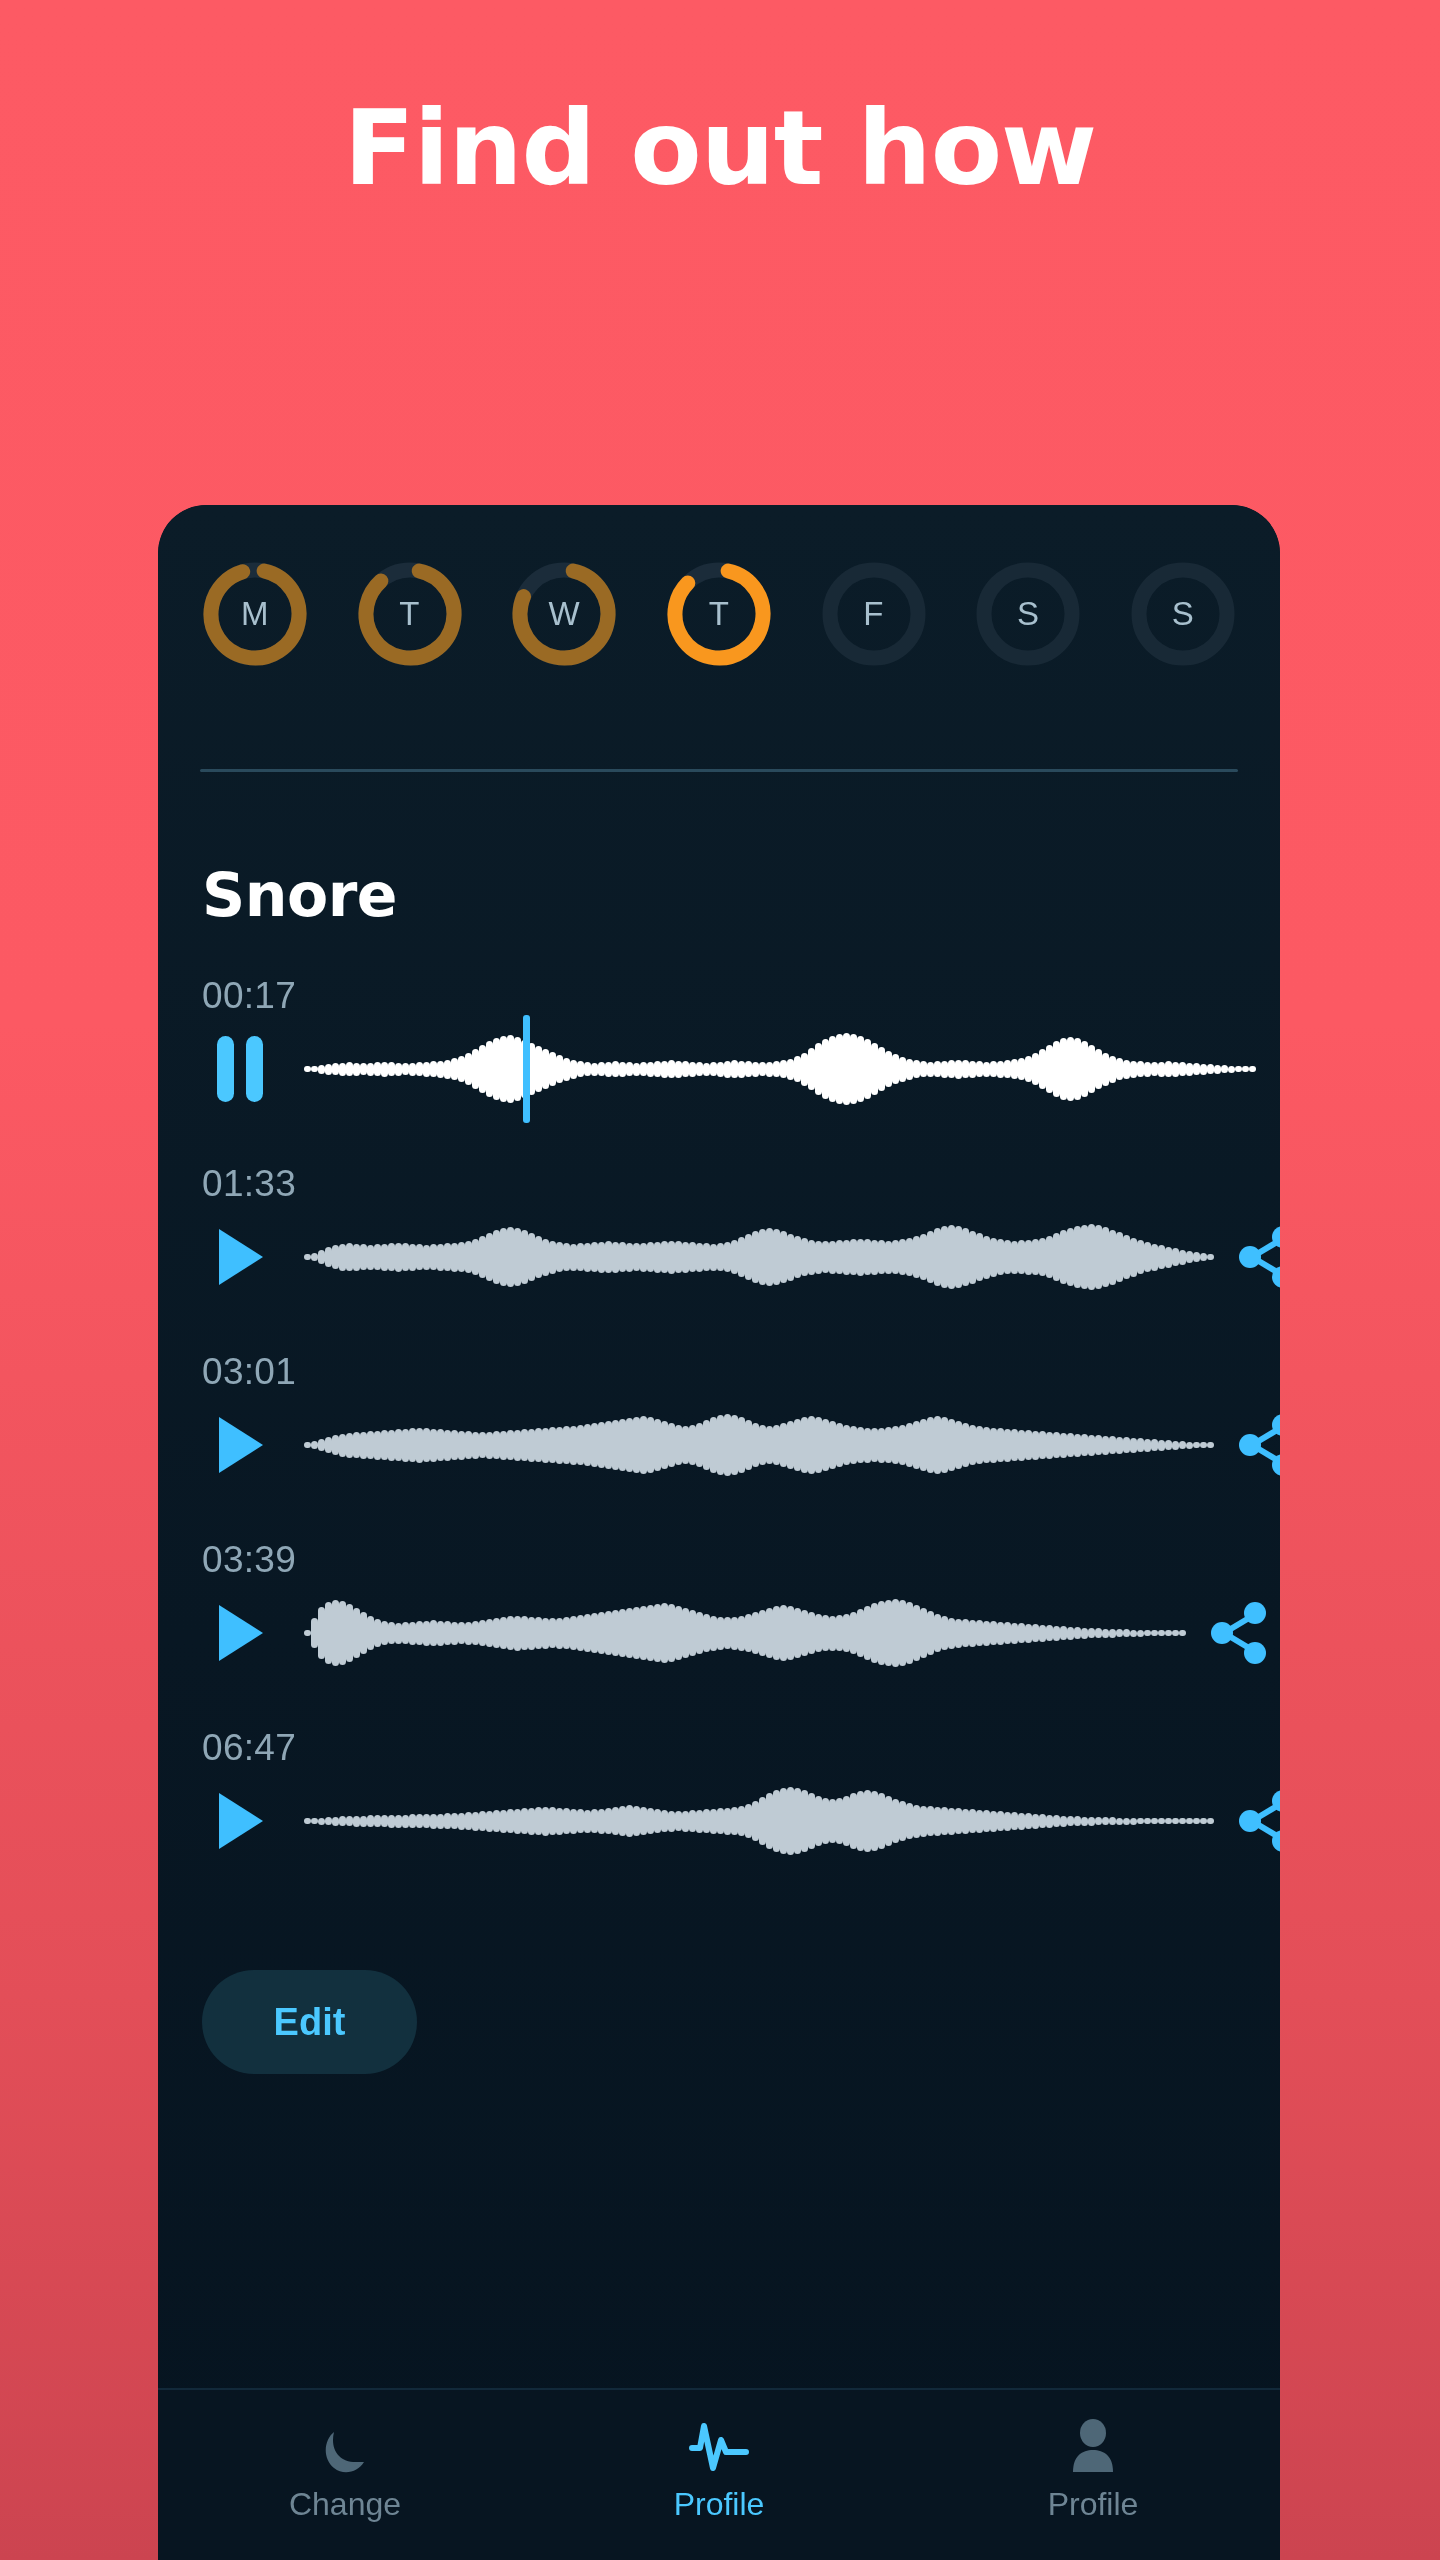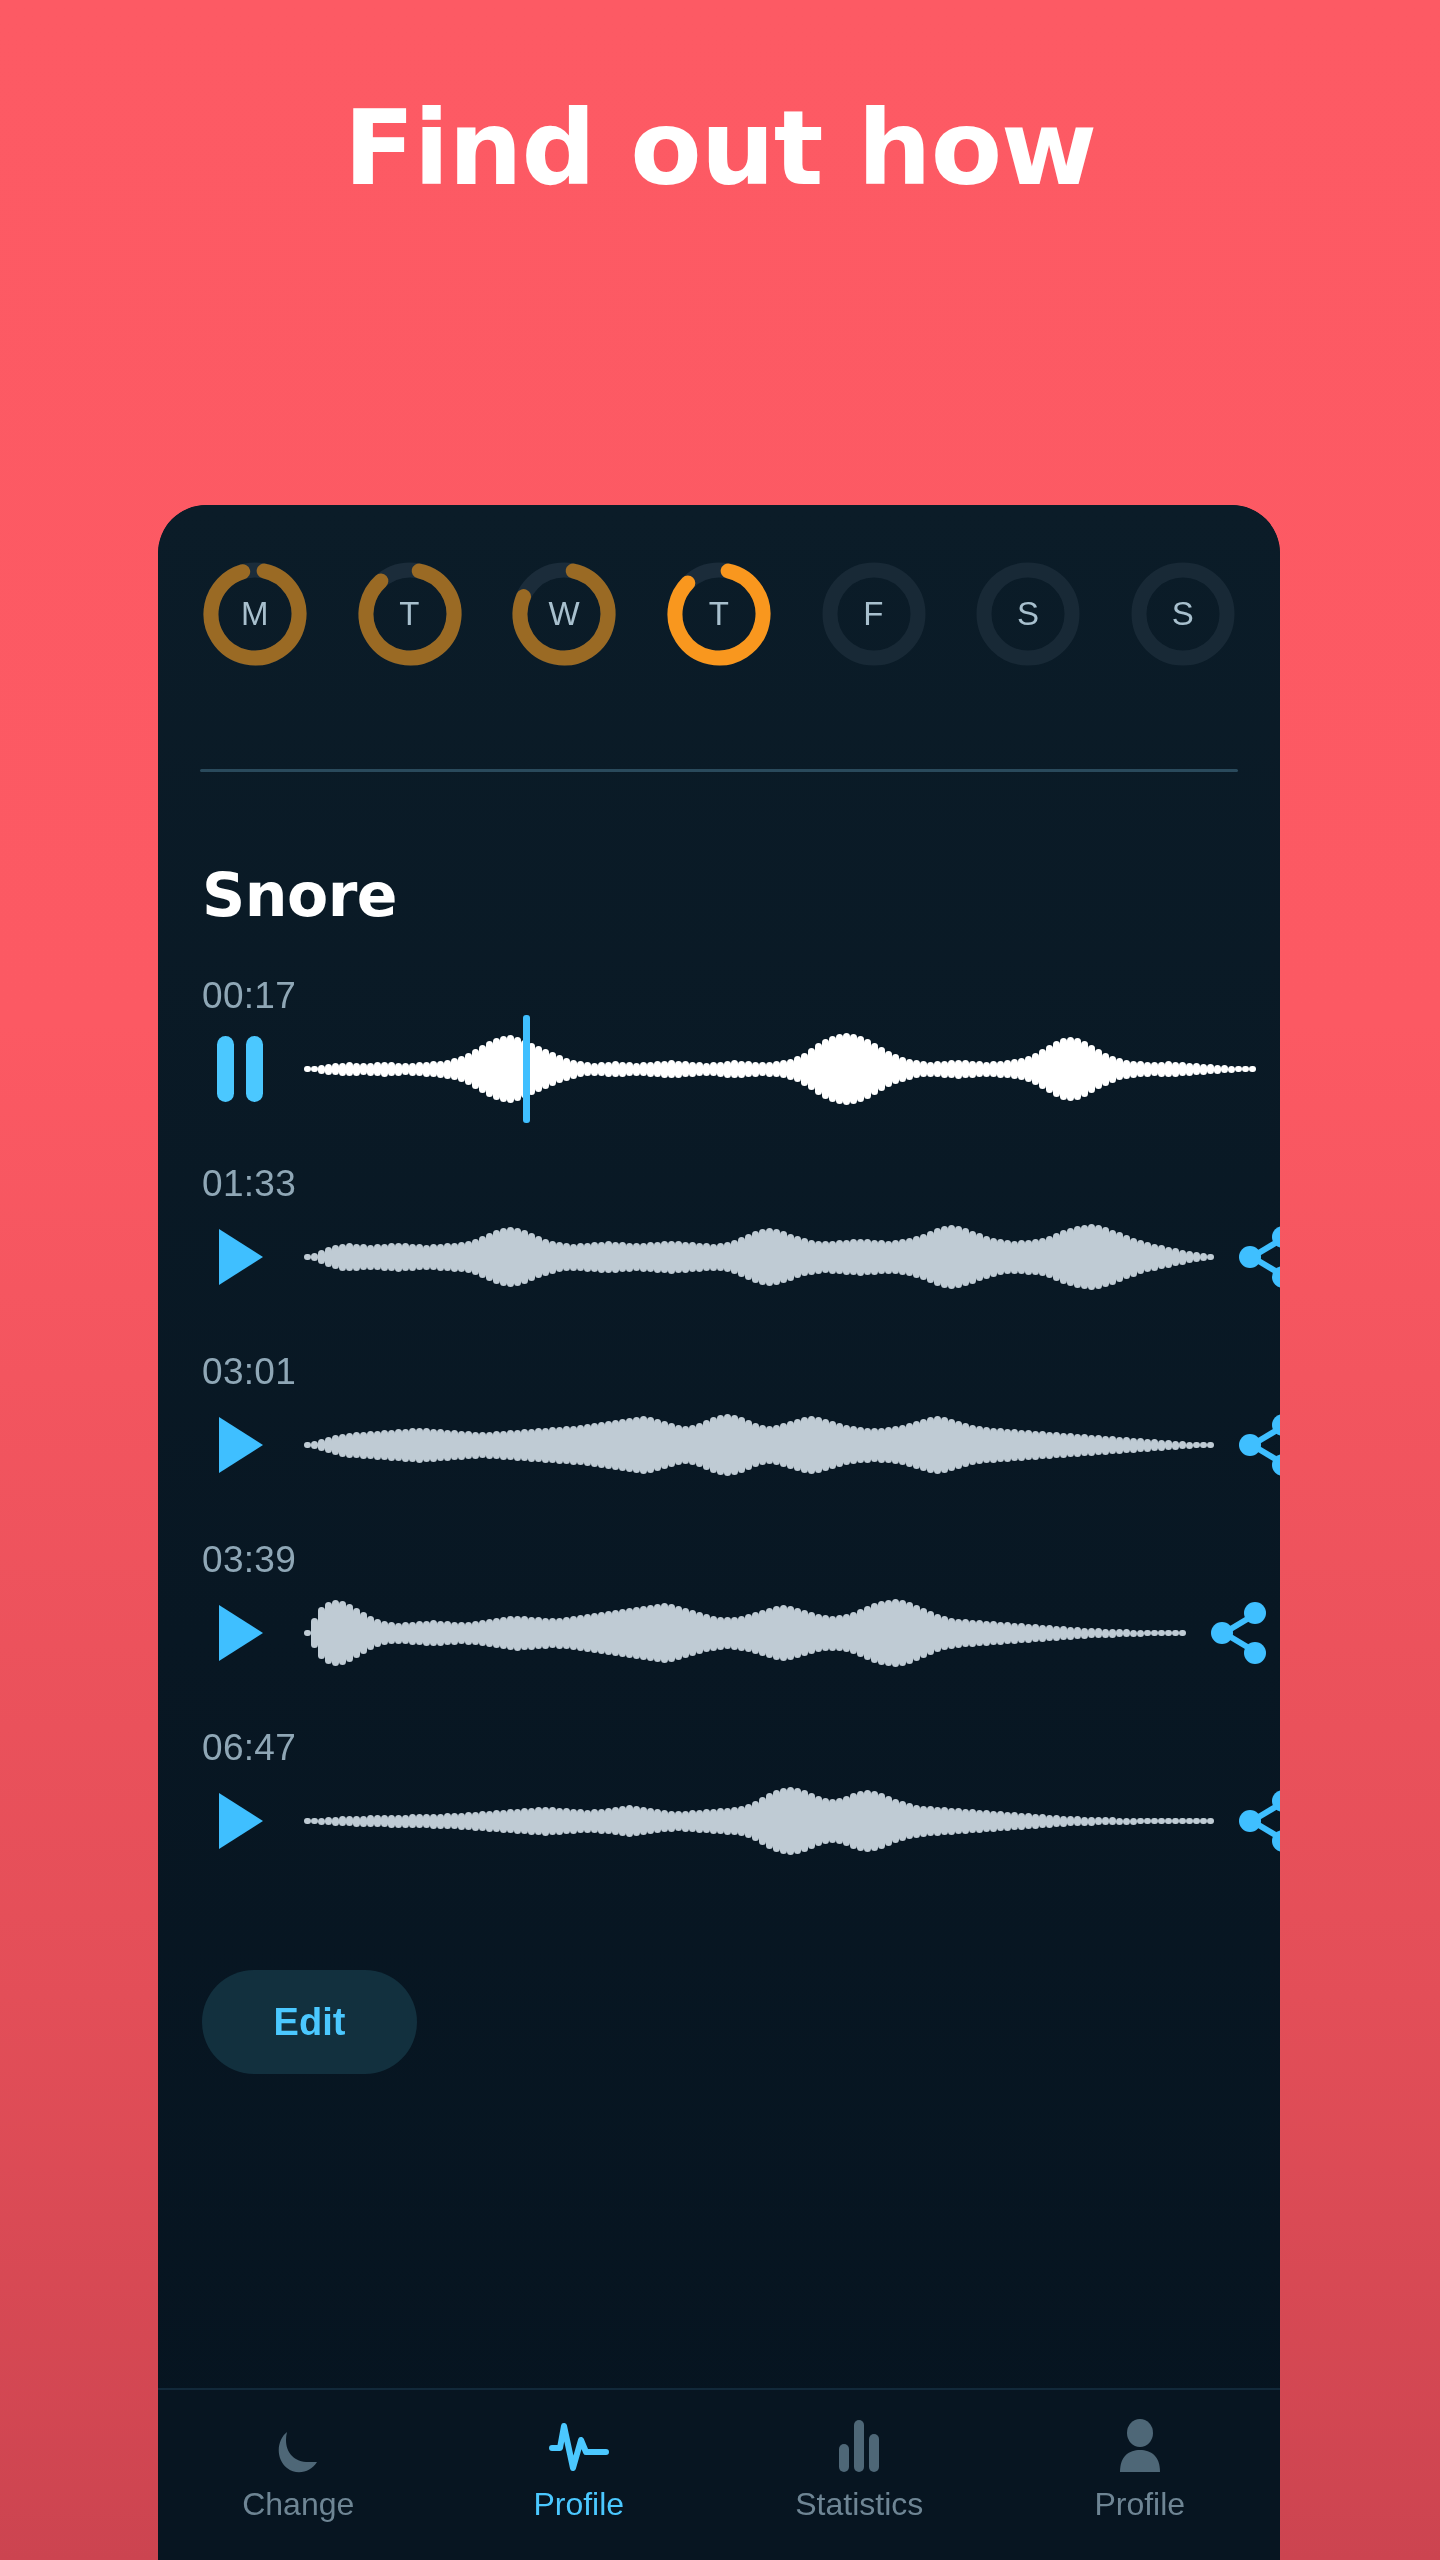--- a/index.html
+++ b/index.html
@@ -1047,30 +1047,20 @@
         <div class="nav-item active">
           <span class="nic">
             <svg width="60" height="56" viewBox="0 0 60 56">
               <path d="M3 30 L11 30 L15 8 L24 50 L32 22 L37 34 L46 34 L57 34" fill="none" stroke="#4BC8FF" stroke-width="6" stroke-linecap="round" stroke-linejoin="round"></path>
             </svg>
           </span>
           <span class="nlabel">Profile</span>
         </div>
         <div class="nav-item">
           <span class="nic">
-            <svg width="46" height="56" viewBox="0 0 46 56">
-              <rect x="3" y="26" width="10" height="28" rx="5" fill="#4E6777"></rect>
-              <rect x="18" y="2" width="10" height="52" rx="5" fill="#4E6777"></rect>
-              <rect x="33" y="16" width="10" height="38" rx="5" fill="#4E6777"></rect>
-            </svg>
-          </span>
-          <span class="nlabel">Statistics</span>
-        </div>
-        <div class="nav-item">
-          <span class="nic">
             <svg width="50" height="56" viewBox="0 0 50 56">
               <ellipse cx="25" cy="15" rx="13" ry="14" fill="#4E6777"></ellipse>
               <path d="M5 54 C5 38 14 32 25 32 C36 32 45 38 45 54 Z" fill="#4E6777"></path>
             </svg>
           </span>
           <span class="nlabel">Profile</span>
         </div>
       </div>
 
   </div>

